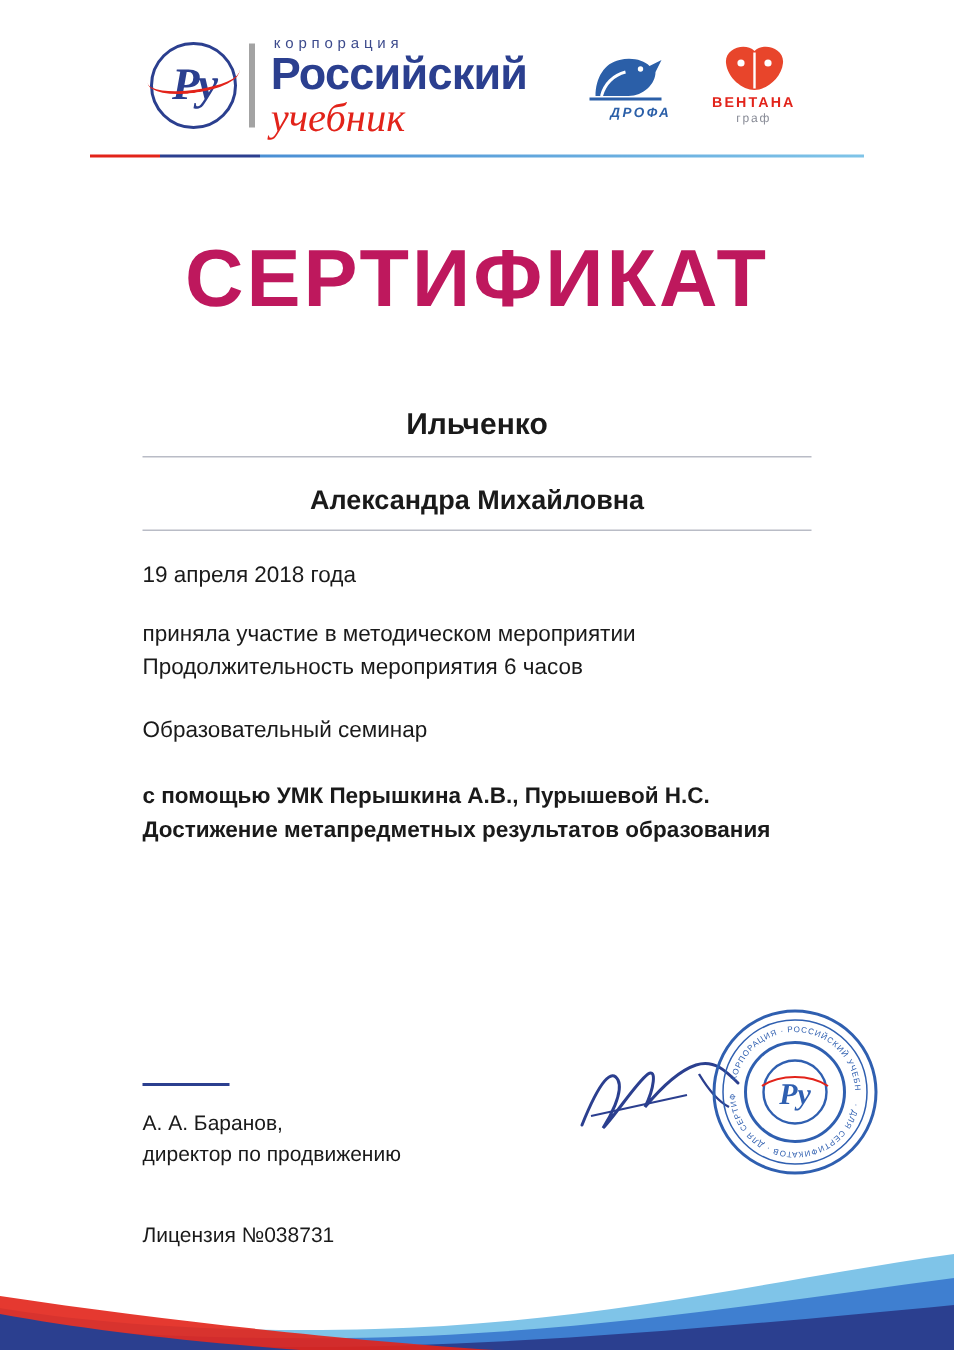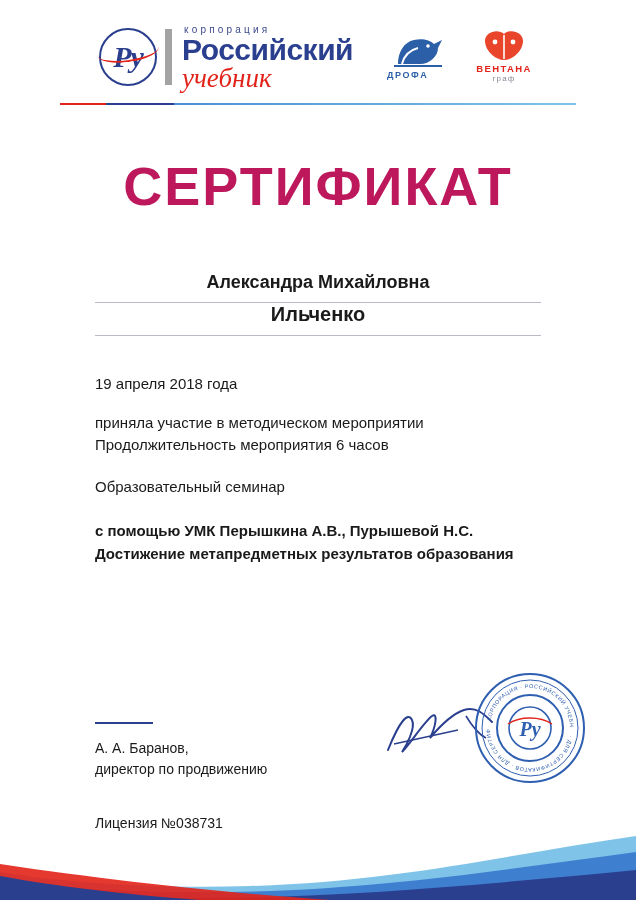--- a/index.html
+++ b/index.html
@@ -69,21 +69,21 @@
     height: 20px;
     border-bottom: 2.5px solid #e2231a;
     border-radius: 50%;
     transform: rotate(-8deg);
   }
   .logo-text {
     display: flex;
     flex-direction: column;
     justify-content: center;
     padding-left: 10px;
-    border-left: 7px solid #a3a3a3;
+    border-left: 4px solid #a3a3a3;
     height: 56px;
   }
   .logo-korp {
     font-size: 10px;
     letter-spacing: 3.2px;
     color: #3c4a8c;
     text-transform: lowercase;
     margin-bottom: 1px;
     margin-left: 2px;
   }
@@ -98,22 +98,23 @@
     font-family: "Liberation Serif", serif;
     font-style: italic;
     font-size: 27px;
     color: #e2231a;
     line-height: 26px;
     text-align: left;
     margin-top: 1px;
   }
   .logo-drofa {
     margin-left: 34px;
-    text-align: left;
+    text-align: right;
     width: 62px;
+    font-style: italic;
   }
   .drofa-bird {
     height: 34px;
     display: block;
     margin: 0 auto 2px;
   }
   .drofa-label {
     font-size: 9px;
     letter-spacing: 1.6px;
     color: #2b5fa8;
@@ -305,22 +306,22 @@
       <div class="ventana-sub">граф</div>
     </div>
 
   </div>
 
   <div class="header-rule"></div>
 
   <div class="title">СЕРТИФИКАТ</div>
 
   <div class="name-block">
+    <div class="name-line">Ильченко</div>
     <div class="name-line second">Александра Михайловна</div>
-    <div class="name-line">Ильченко</div>
   </div>
 
   <div class="body-text">
     <div class="date-line">19 апреля 2018 года</div>
     <div class="participation">
       <div>приняла участие в методическом мероприятии</div>
       <div>Продолжительность мероприятия 6 часов</div>
     </div>
     <div class="event-type">Образовательный семинар</div>
     <div class="event-title">

